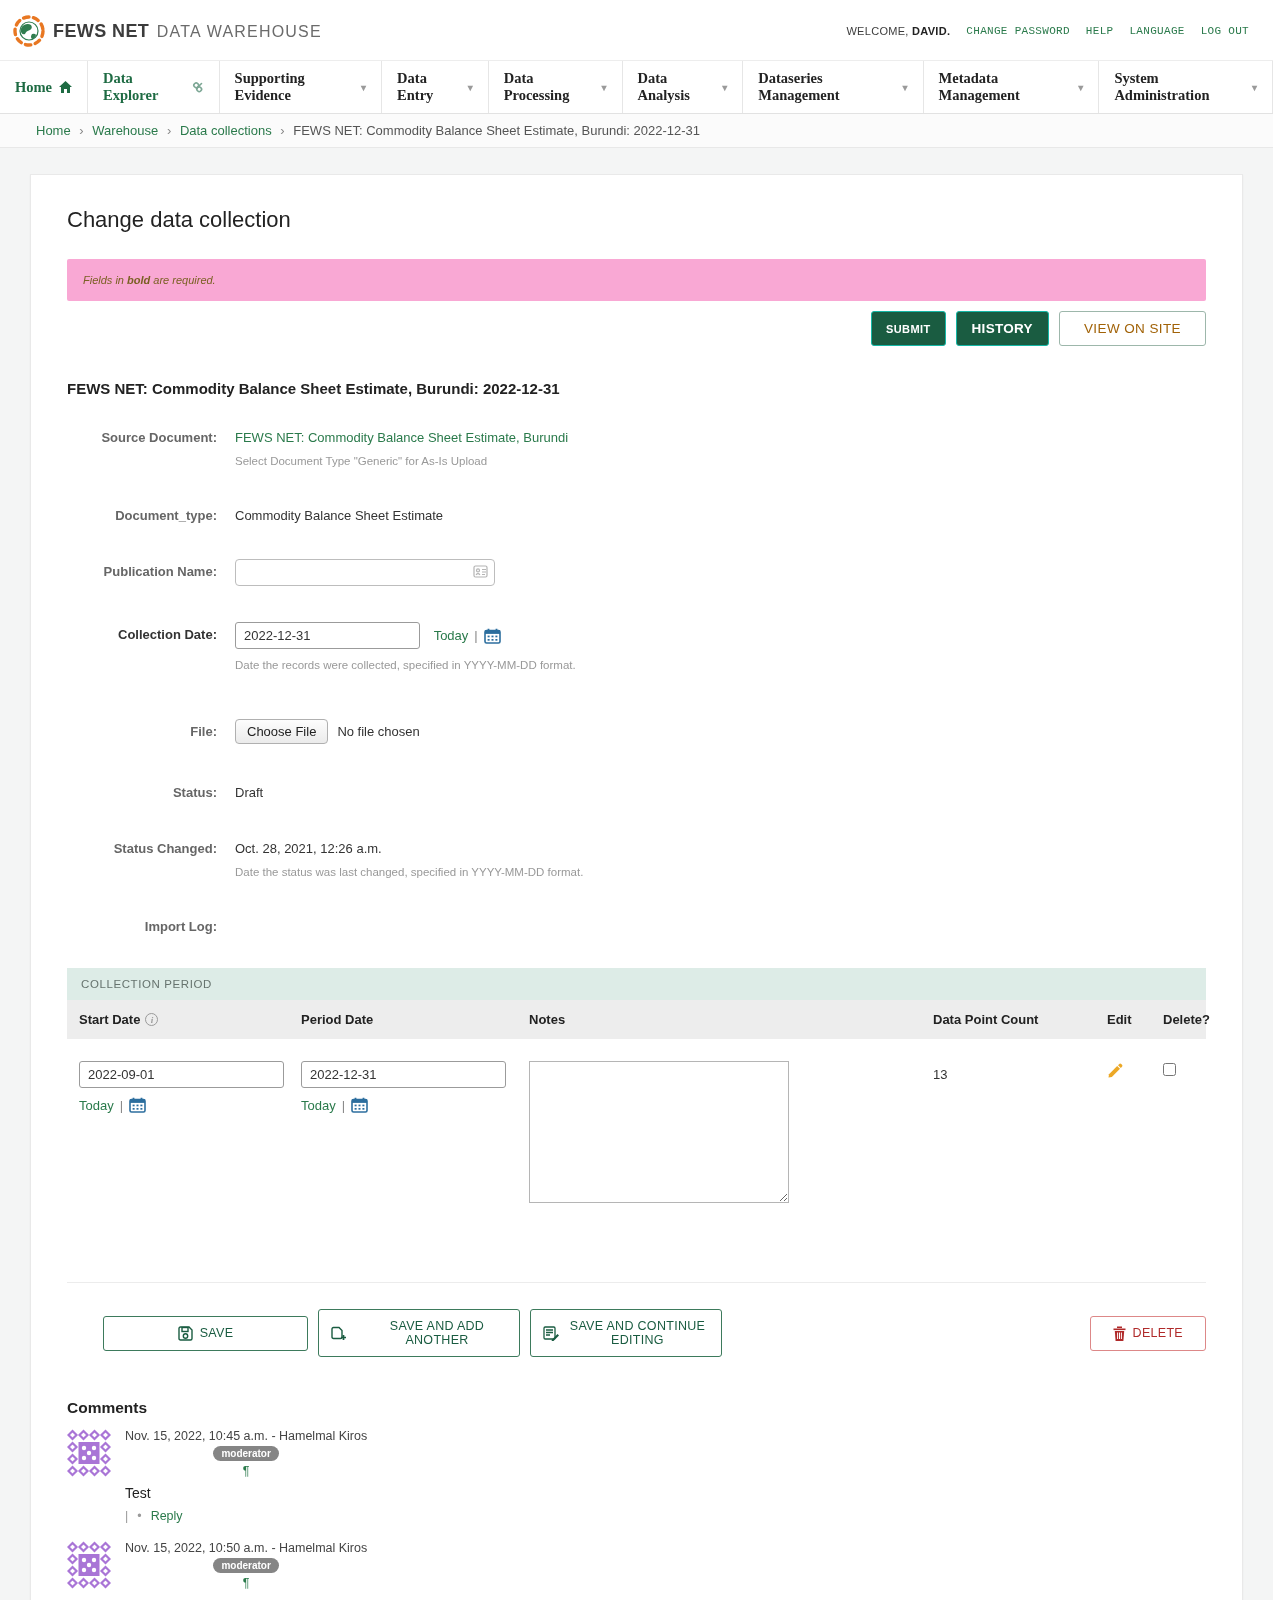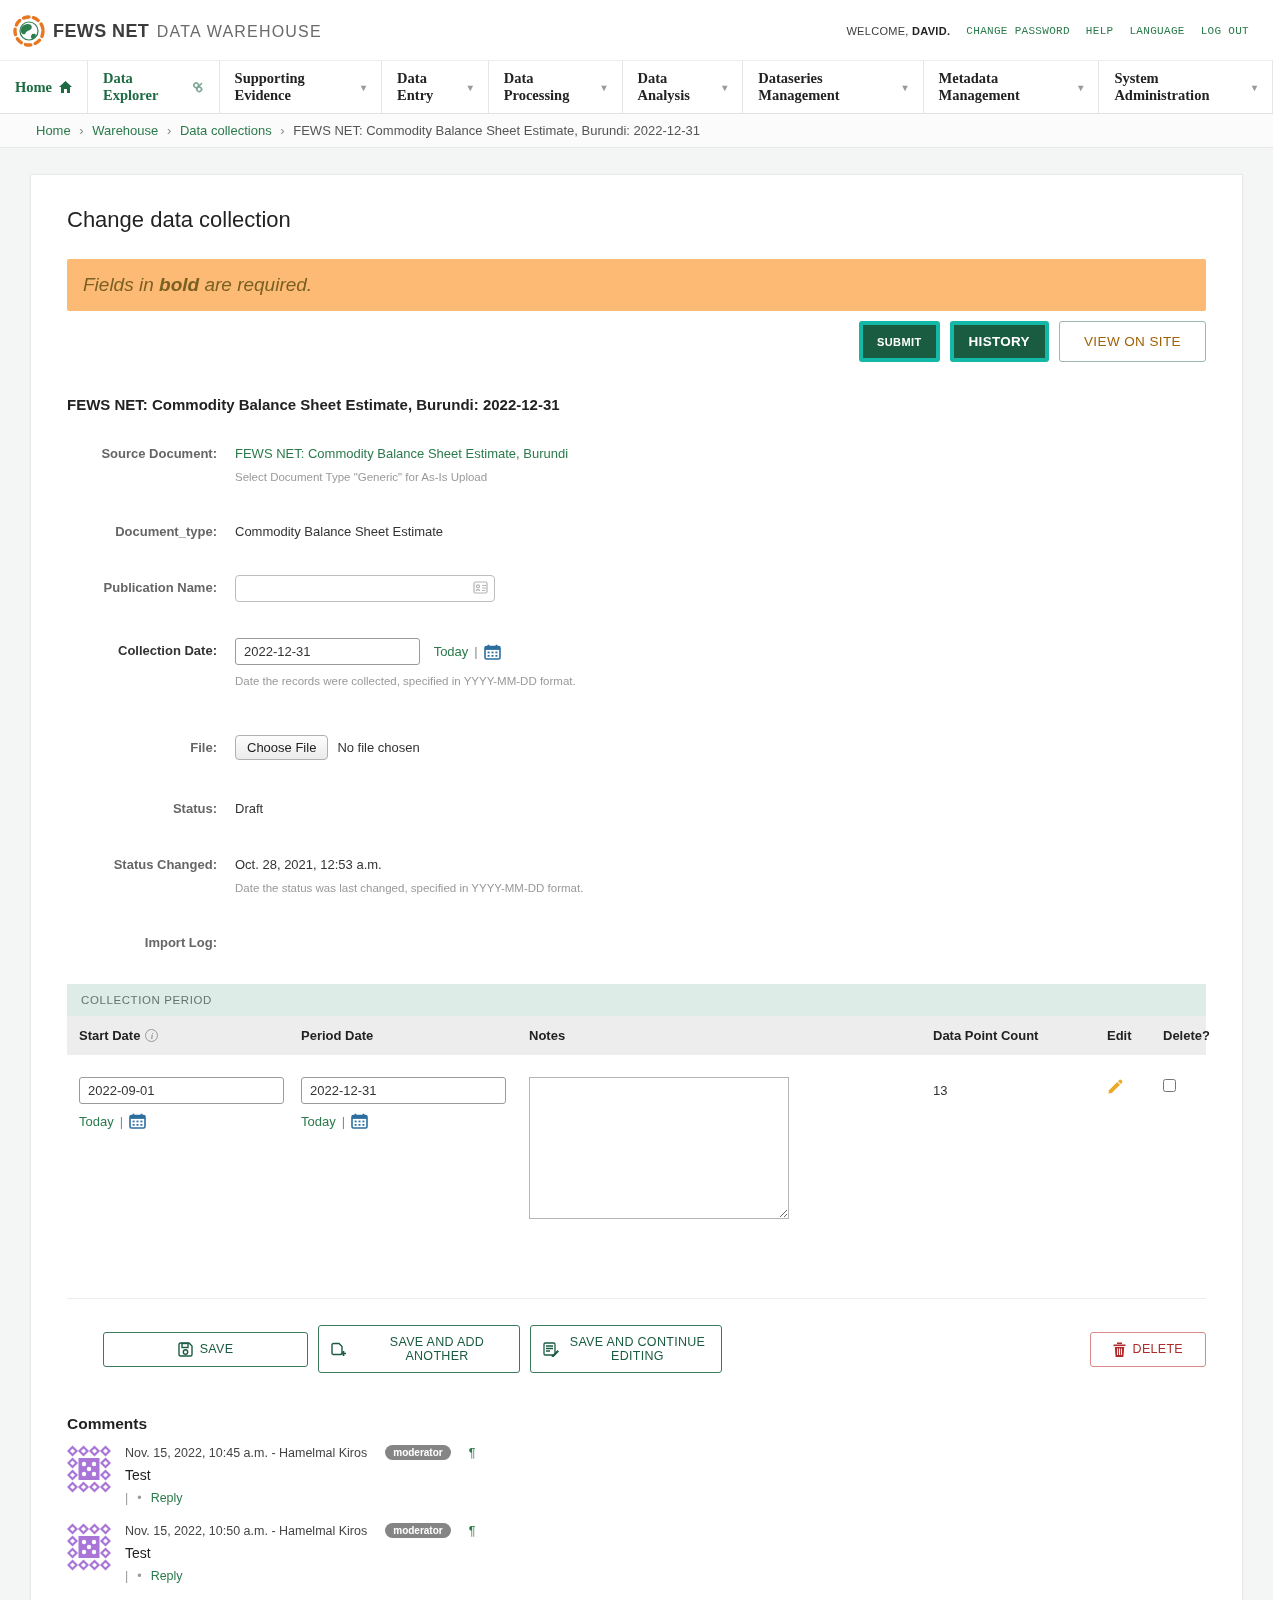--- a/index.html
+++ b/index.html
@@ -27,25 +27,25 @@
   .crumb-bar { background:#fbfbfb; border-bottom:1px solid #e8e8e8; padding:9px 36px; font-size:13px; color:#555; }
   .crumb-link { color:#2a7a4b; text-decoration:none; cursor:pointer; }
   .crumb-sep { color:#888; margin:0 5px; }
 
   
   .page-bg { background:#f4f5f5; padding:26px 30px 40px; }
   .card { background:#fff; border:1px solid #e9e9e9; box-shadow:0 1px 2px rgba(0,0,0,.04); padding:32px 36px 44px; }
 
   h1.page-title { font-size:22px; font-weight:400; color:#222; margin-bottom:26px; }
 
-  .note-box { background:#fdba74; padding:15px 16px; font-style:italic; color:#7a6023; font-size:19px; border-radius:2px; }
+  .note-box { background:#f9a8d4; padding:15px 16px; font-style:italic; color:#7a6023; font-size:11px; border-radius:2px; }
 
   .top-actions { display:flex; justify-content:flex-end; gap:10px; margin-top:10px; margin-bottom:34px; }
   .btn { display:inline-flex; align-items:center; justify-content:center; gap:7px; cursor:pointer; border-radius:3px; font-family:"Liberation Sans", sans-serif; }
-  .btn-solid { background:#1a5c41; color:#fff; border:4px solid #14b8a6; font-weight:bold; }
+  .btn-solid { background:#1a5c41; color:#fff; border:1px solid #14b8a6; font-weight:bold; }
   .btn-submit { font-size:11px; padding:9px 14px; letter-spacing:.4px; }
   .btn-history { font-size:13.5px; padding:9px 15px; letter-spacing:.3px; }
   .btn-viewsite { background:#fff; border:1px solid #9db7ab; color:#a16207; font-size:13.5px; padding:9px 24px; letter-spacing:.4px; }
 
   .form-heading { font-size:15px; font-weight:bold; color:#222; margin:6px 0 28px; }
 
   .field-row { display:flex; margin-bottom:14px; }
   .field-label { width:150px; min-width:150px; text-align:right; font-weight:bold; color:#666; padding-top:5px; }
   .field-label.required { color:#333; }
   .field-value { margin-left:18px; padding-top:5px; }
@@ -89,21 +89,21 @@
   .btn-save { width:205px; }
   .btn-save-add { width:202px;gap:20px; }
   .btn-save-cont { width:192px; }
   .btn-delete { margin-left:auto; background:#fff; border:1px solid #d88; color:#b02a2a; font-size:12.5px; letter-spacing:.3px; padding:9px 22px; }
 
   
   .comments { margin-top:42px; }
   .comments-title { font-size:15.5px; font-weight:bold; color:#222; margin-bottom:12px; }
   .comment { display:flex; gap:14px; margin-bottom:18px; }
   .avatar { width:44px; height:48px; flex:none; }
-  .comment-meta { font-size:12.5px; color:#444; display:flex; align-items:center; gap:18px; }
+  .comment-meta { font-size:12.5px; color:#444; display:flex; align-items:center; gap:3px;flex-direction:column; }
   .mod-badge { background:#858585; color:#fff; font-size:10px; font-weight:bold; padding:2px 8px; border-radius:8px; }
   .pilcrow { color:#2a7a4b; cursor:pointer; }
   .comment-body { font-size:14px; color:#222; margin:7px 0 8px; }
   .comment-foot { font-size:12.5px; color:#9a9a9a; display:flex; align-items:center; gap:9px; }
   .reply-link { color:#2a7a4b; cursor:pointer; }
 
   .comment-form { margin:26px 0 0 100px; }
   .comment-area { width:975px; height:56px; border:1px solid #c9c9c9; border-radius:6px; padding:12px 13px; font-size:14px; font-family:"Liberation Sans", sans-serif; resize:both; color:#333; }
   .comment-area::placeholder { color:#8a8a8a; }
 
@@ -291,21 +291,21 @@
 
     <div class="field-row">
       <div class="field-label">Status:</div>
       <div class="field-value">Draft</div>
     </div>
     <div class="spacer-md"></div>
 
     <div class="field-row">
       <div class="field-label">Status Changed:</div>
       <div class="field-value">
-        <span>Oct. 28, 2021, 12:53 a.m.</span>
+        <span>Oct. 28, 2021, 12:26 a.m.</span>
         <div class="help-text">Date the status was last changed, specified in YYYY-MM-DD format.</div>
       </div>
     </div>
     <div class="spacer-md"></div>
 
     <div class="field-row">
       <div class="field-label">Import Log:</div>
       <div class="field-value"></div>
     </div>
 

